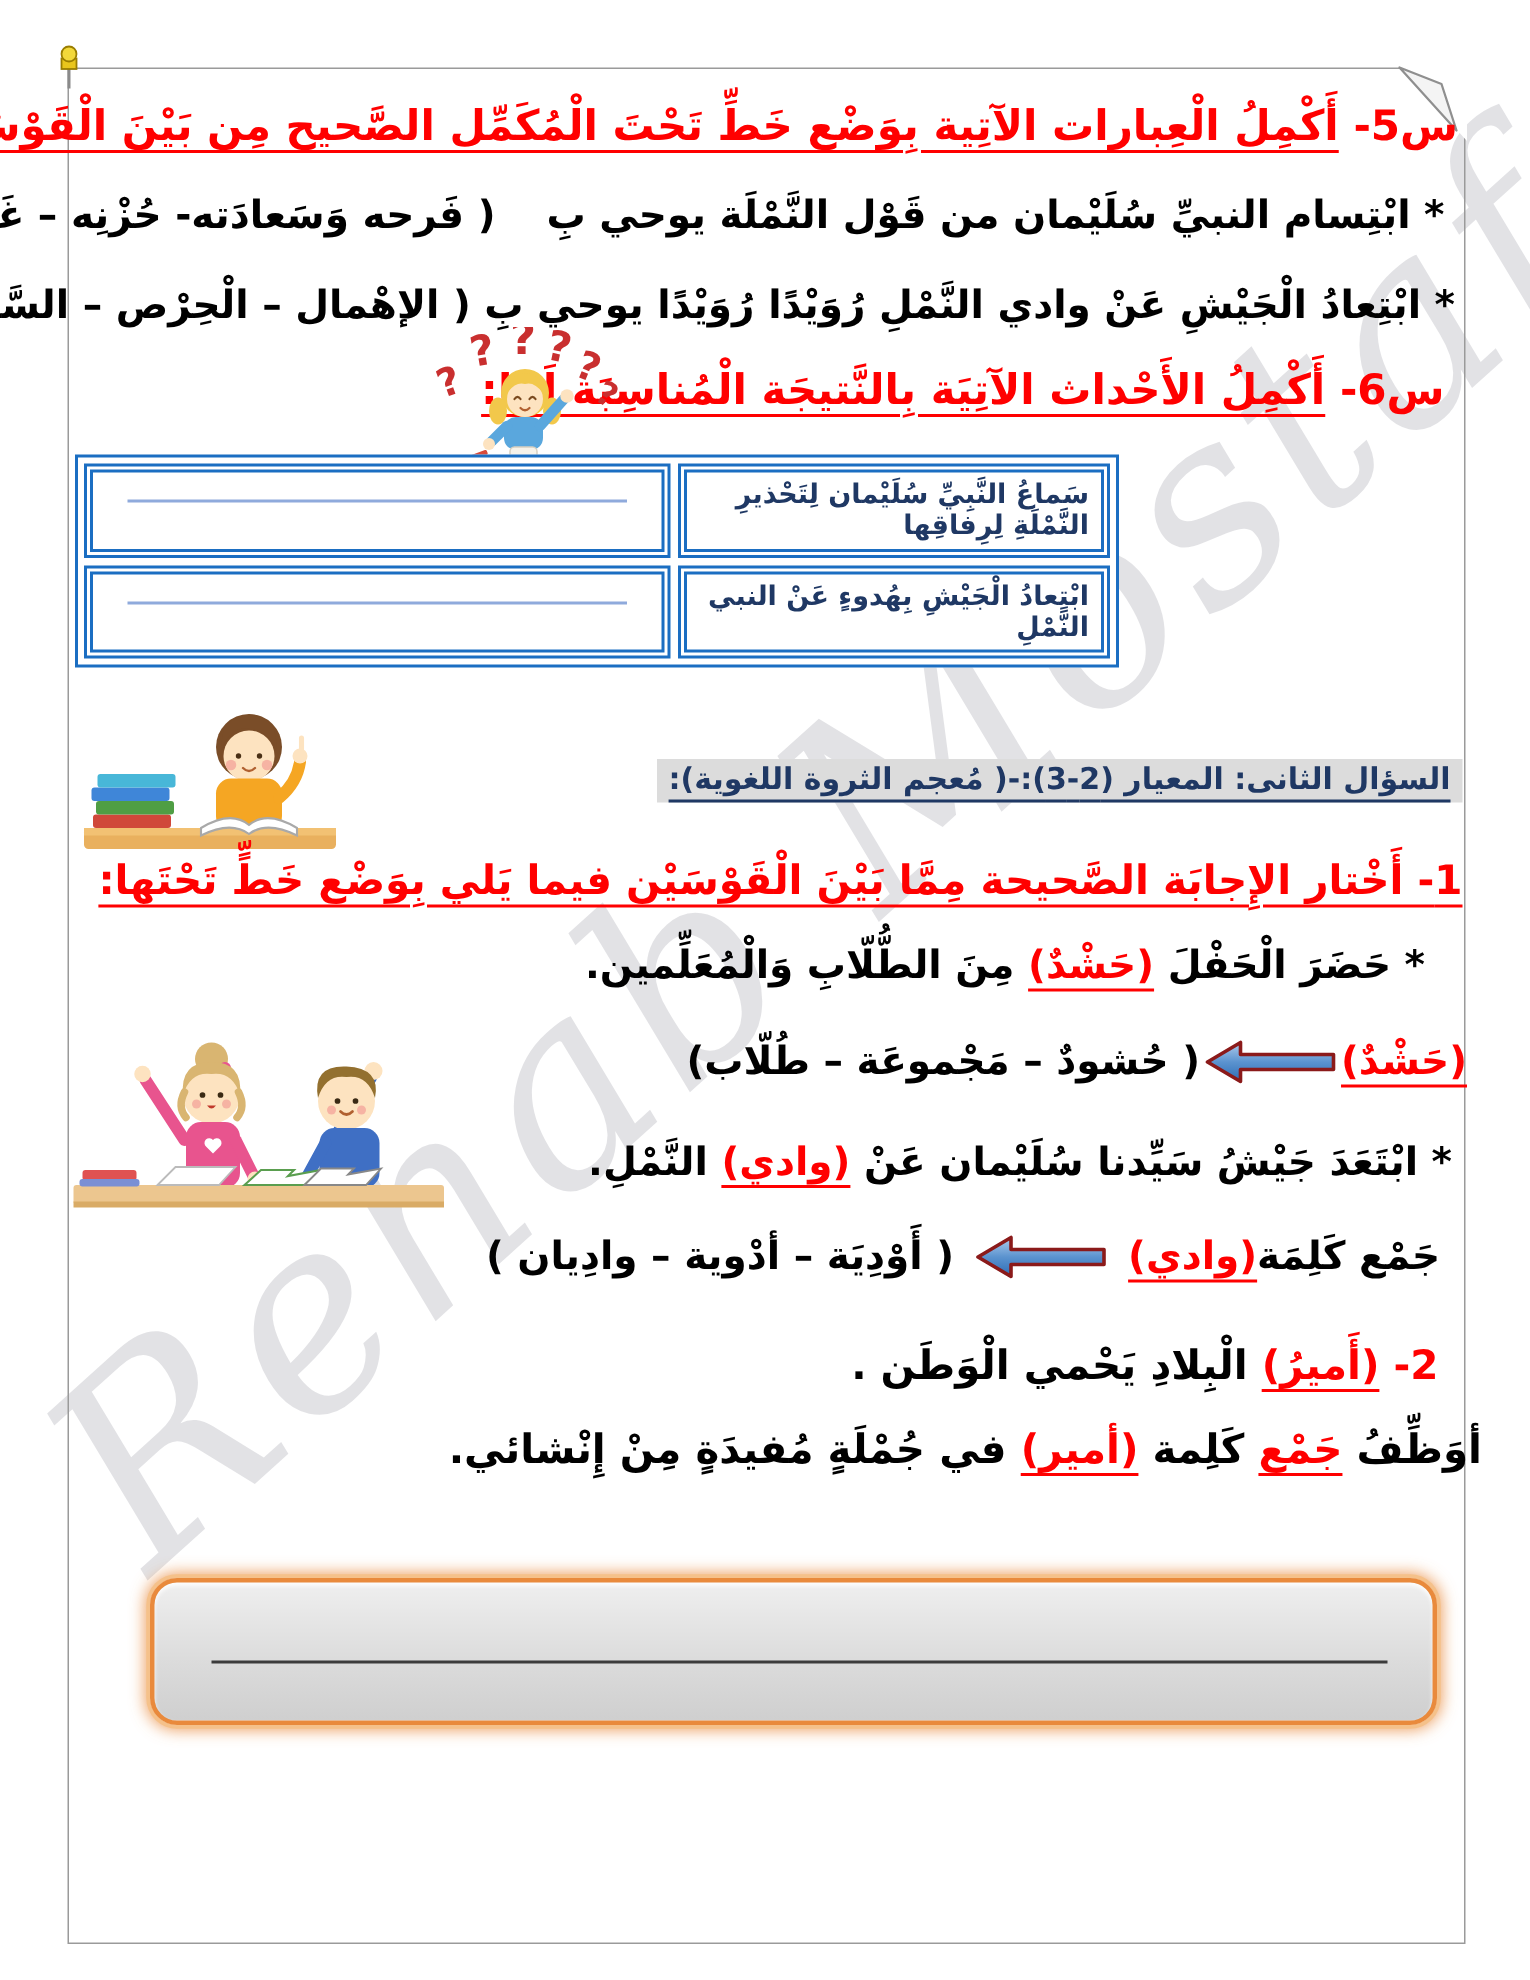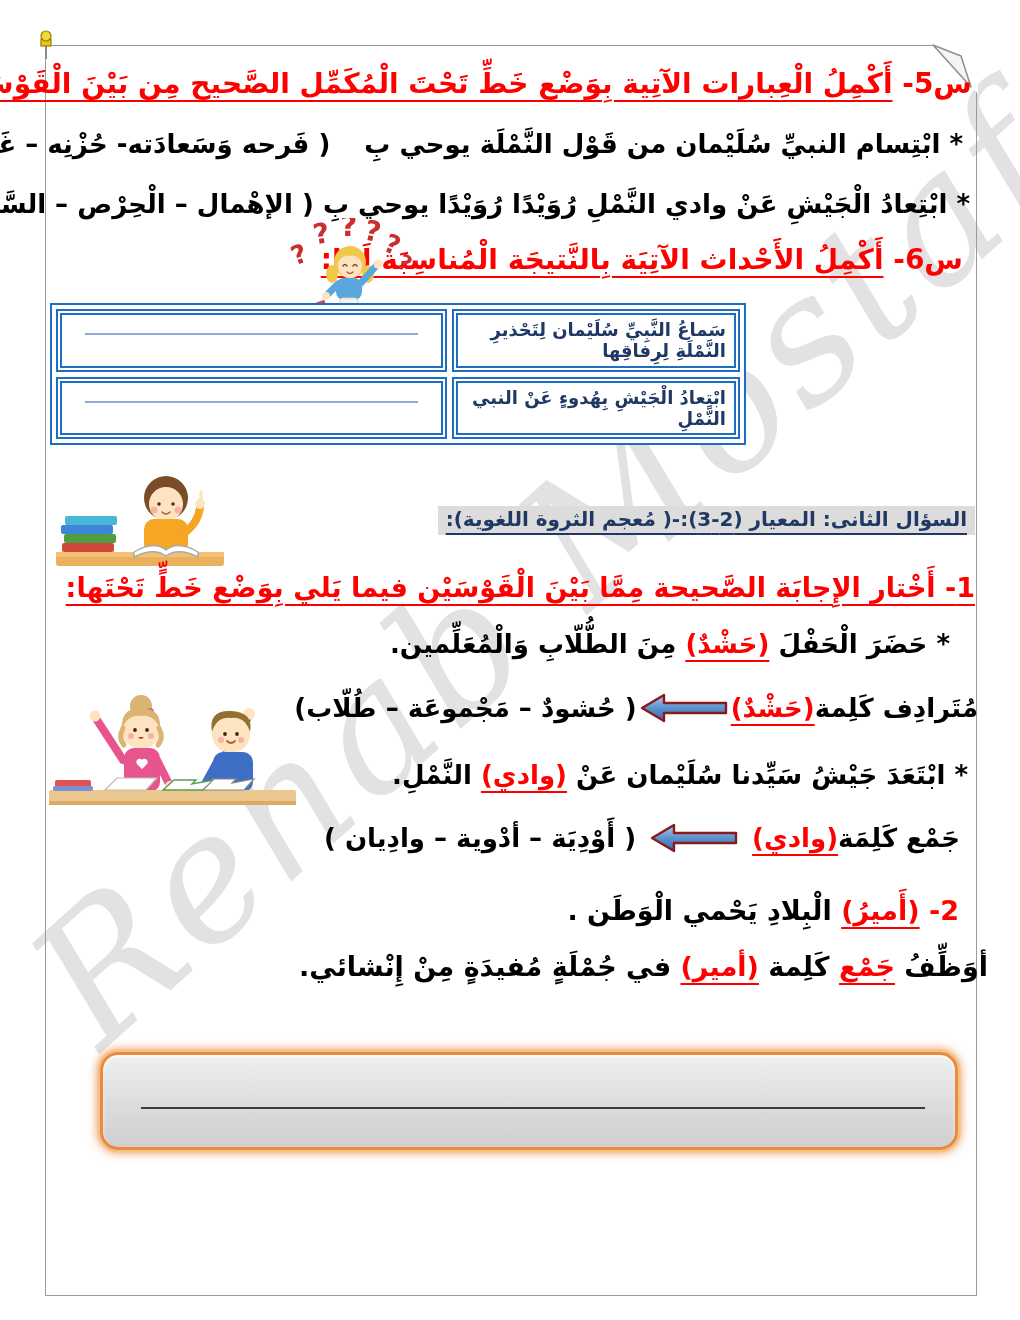--- a/index.html
+++ b/index.html
@@ -163,21 +163,20 @@
 
   <div class="ar content" style="top:567px;right:45px;font-size:27px;">
     <span class="red runder">1- أَخْتار الإِجابَة الصَّحيحة مِمَّا بَيْنَ الْقَوْسَيْن فيما يَلي بِوَضْع خَطٍّ تَحْتَها:</span>
   </div>
 
   <div class="ar content blk" style="top:624px;right:70px;font-size:26px;">
     <span>* حَضَرَ الْحَفْلَ </span><span class="red runder">(حَشْدٌ)</span><span> مِنَ الطُّلّابِ وَالْمُعَلِّمين.</span>
   </div>
 
   <div class="ar content blk flexline" style="top:688px;right:42px;font-size:26px;">
-    <span>مُتَرادِف كَلِمة </span>
     <span class="red runder">(حَشْدٌ)</span>
     <svg width="88" height="30" viewBox="0 0 88 30" style="margin:0 3px;">
       <defs>
           <linearGradient id="arrowGrad1" x1="0" y1="0" x2="0" y2="1">
         <stop offset="0" stop-color="#aecbec"></stop>
             <stop offset="0.5" stop-color="#5b93cf"></stop>
             <stop offset="1" stop-color="#2e6db5"></stop>
       </linearGradient>
         </defs>
       <polygon points="2,15 24,2 24,10 86,10 86,20 24,20 24,28" fill="url(#arrowGrad1)" stroke="#8b1a1a" stroke-width="2.4" stroke-linejoin="round"></polygon>

